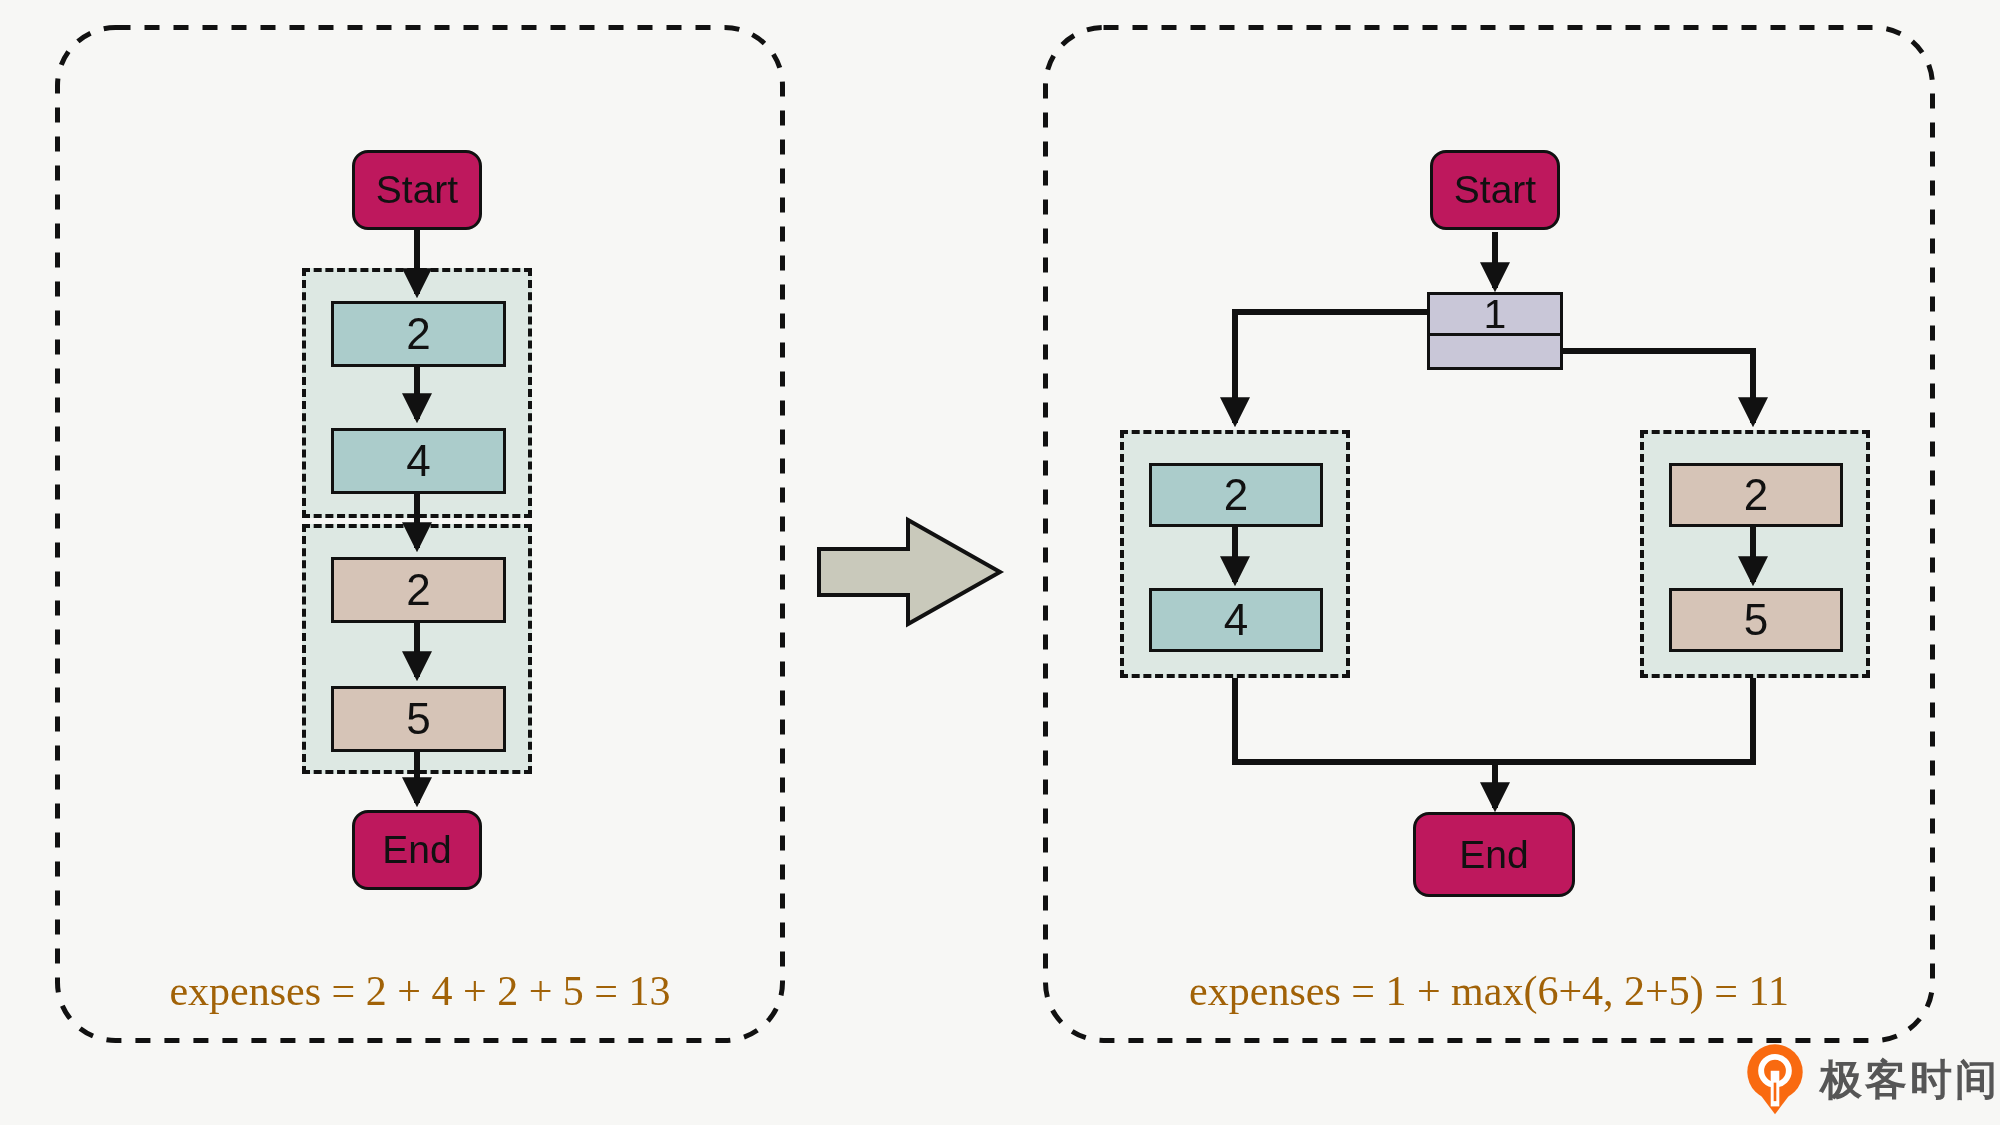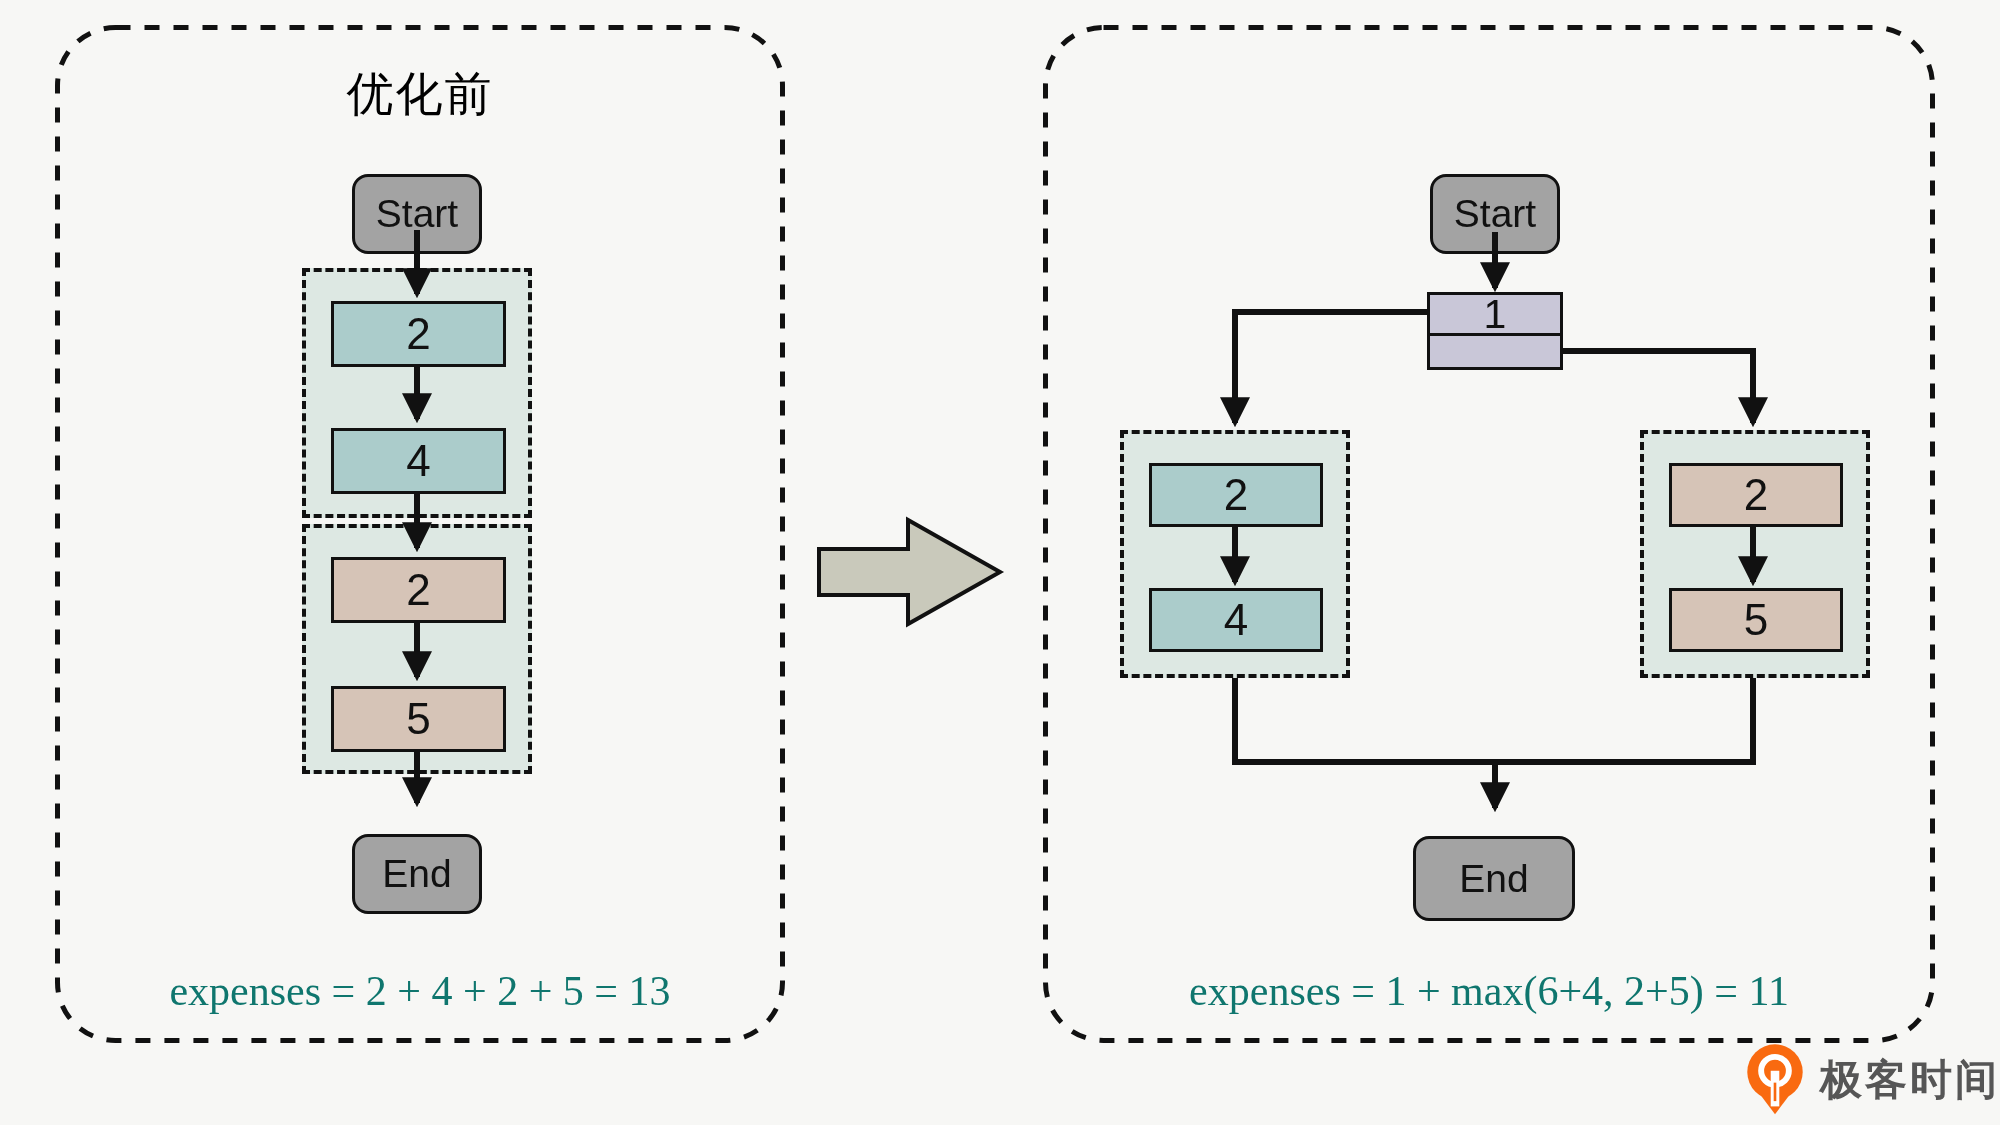--- a/index.html
+++ b/index.html
@@ -7,62 +7,61 @@
     position:relative;width:2000px;height:1125px;overflow:hidden;
     background:#f7f7f5;font-family:"Liberation Sans",sans-serif;color:#111;
   }
   .panel{position:absolute;}
   .panel-title{
     position:absolute;top:38px;left:0;width:100%;margin:0;text-align:center;
     font-size:47px;font-weight:500;color:#000;letter-spacing:2px;
   }
   .node{
     position:absolute;display:flex;align-items:center;justify-content:center;
-    background:#a3a3a3;border:3px solid #111;border-radius:16px;
-    font-size:39px;color:#111;box-sizing:border-box;margin-top:24px;
+    background:#be185d;border:3px solid #111;border-radius:16px;
+    font-size:39px;color:#111;box-sizing:border-box;
   }
   .group{
     position:absolute;background:#dde8e3;border:4px dashed #111;box-sizing:border-box;
   }
   .task{
     position:absolute;width:175px;height:66px;border:3px solid #111;box-sizing:border-box;
     display:flex;align-items:center;justify-content:center;font-size:44px;color:#111;
   }
   .task.teal{background:#abcccb;}
   .task.tan{background:#d6c4b7;}
   .fork{
     position:absolute;background:#c9c7d8;border:3px solid #111;box-sizing:border-box;
   }
   .fork-top{
     height:38px;border-bottom:3px solid #111;display:flex;align-items:center;justify-content:center;
     font-size:41px;line-height:38px;color:#111;
   }
   .fork-bottom{height:37px;}
   .formula{
     position:absolute;top:942px;left:0;width:100%;text-align:center;
-    font-family:"Liberation Serif",serif;font-size:42px;color:#0f766e;
+    font-family:"Liberation Serif",serif;font-size:42px;color:#a16207;
   }
   .overlay{position:absolute;left:0;top:0;z-index:5;pointer-events:none;}
   .transform-arrow{position:absolute;left:816px;top:514px;z-index:3;}
   .logo{
     position:absolute;left:1742px;top:1042px;height:76px;display:flex;
     align-items:center;gap:12px;z-index:6;text-align:center;
   }
   .logo-text{
     font-size:42px;font-weight:bold;color:#565656;letter-spacing:3px;
     font-family:"Liberation Sans",sans-serif;
   }
 </style>
 </head>
 <body>
 
 <div class="canvas">
 
   <section class="panel" style="left:55px;top:25px;width:730px;height:1018px;">
-    <h2 class="panel-title">优化前</h2>
 
     <div class="node" style="left:297px;top:125px;width:130px;height:80px;">Start</div>
 
     <div class="group" style="left:247px;top:243px;width:230px;height:250px;">
       <div class="task teal" style="left:25px;top:29px;">2</div>
       <div class="task teal" style="left:25px;top:156px;">4</div>
     </div>
 
     <div class="group" style="left:247px;top:499px;width:230px;height:250px;">
       <div class="task tan" style="left:25px;top:29px;">2</div>

